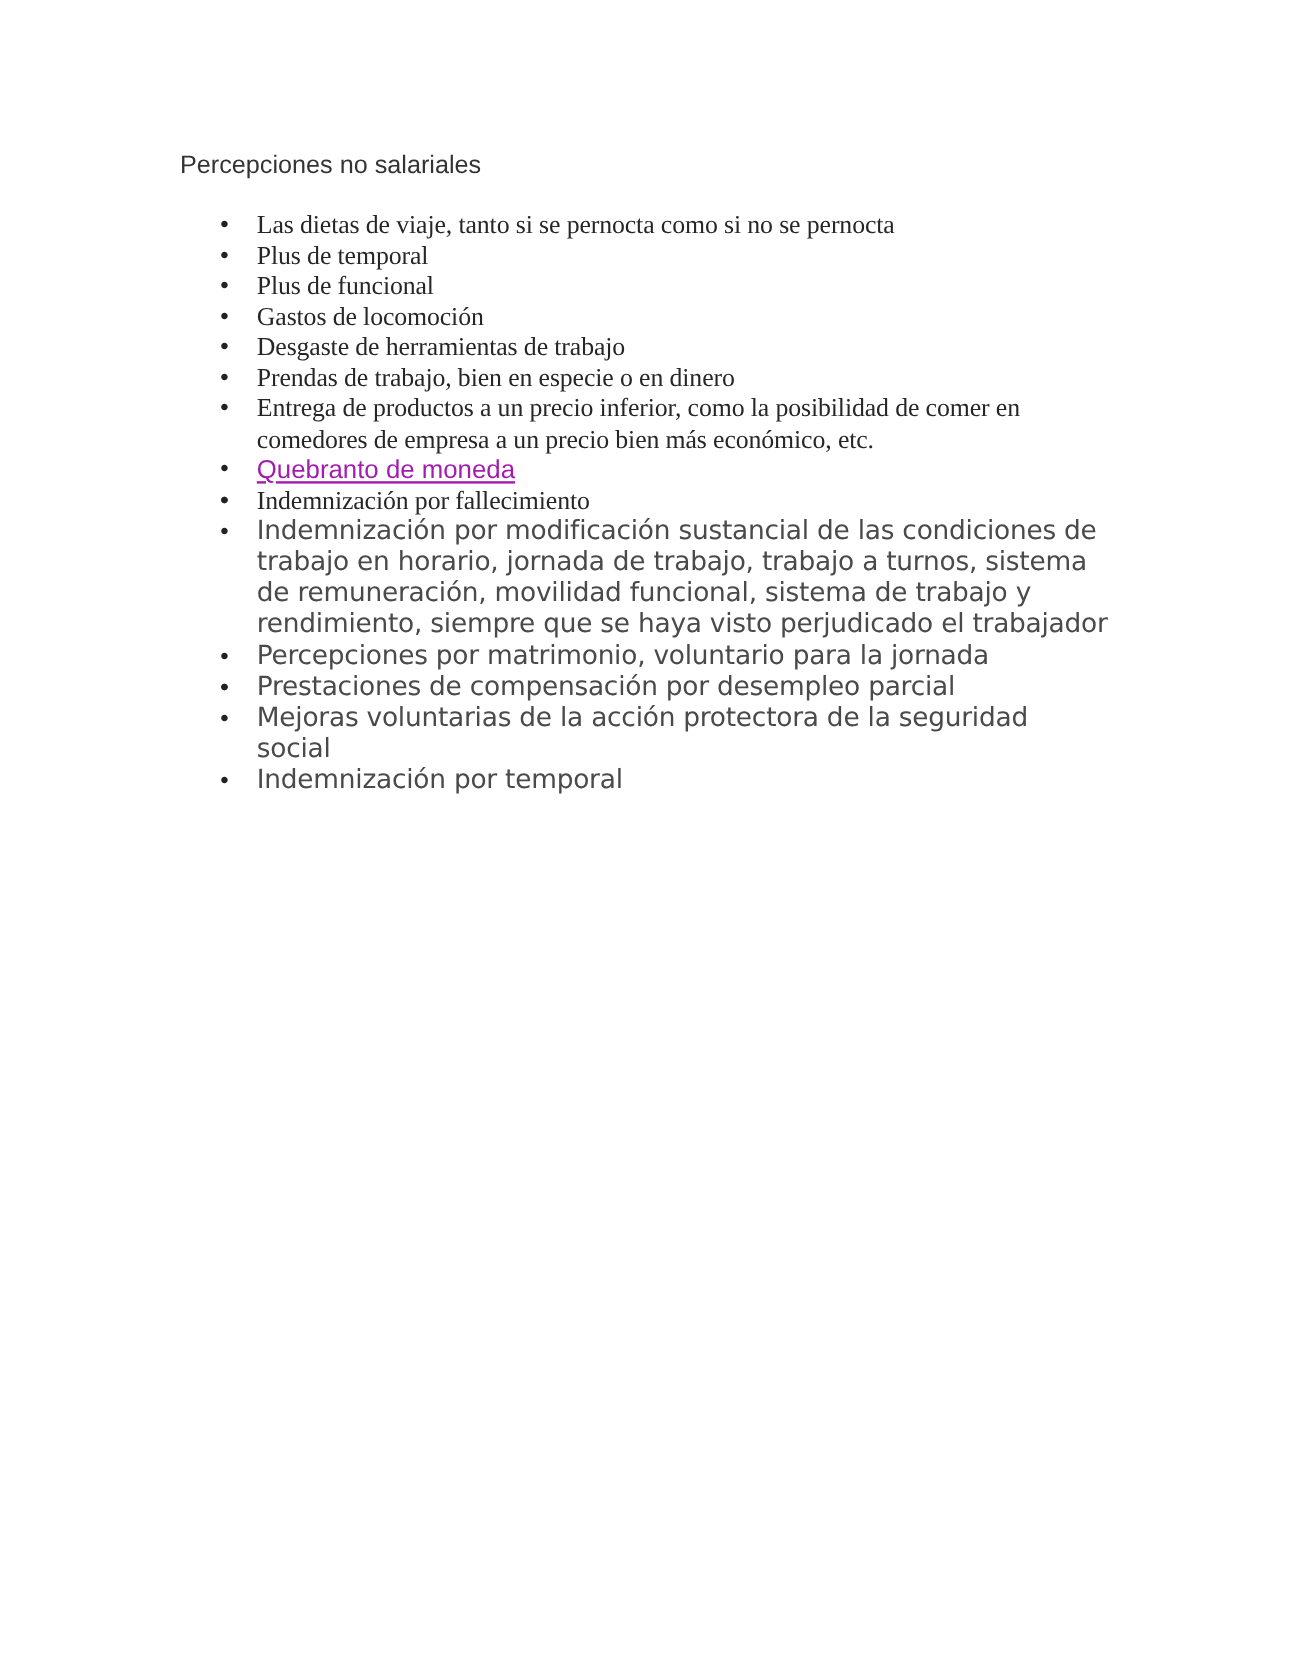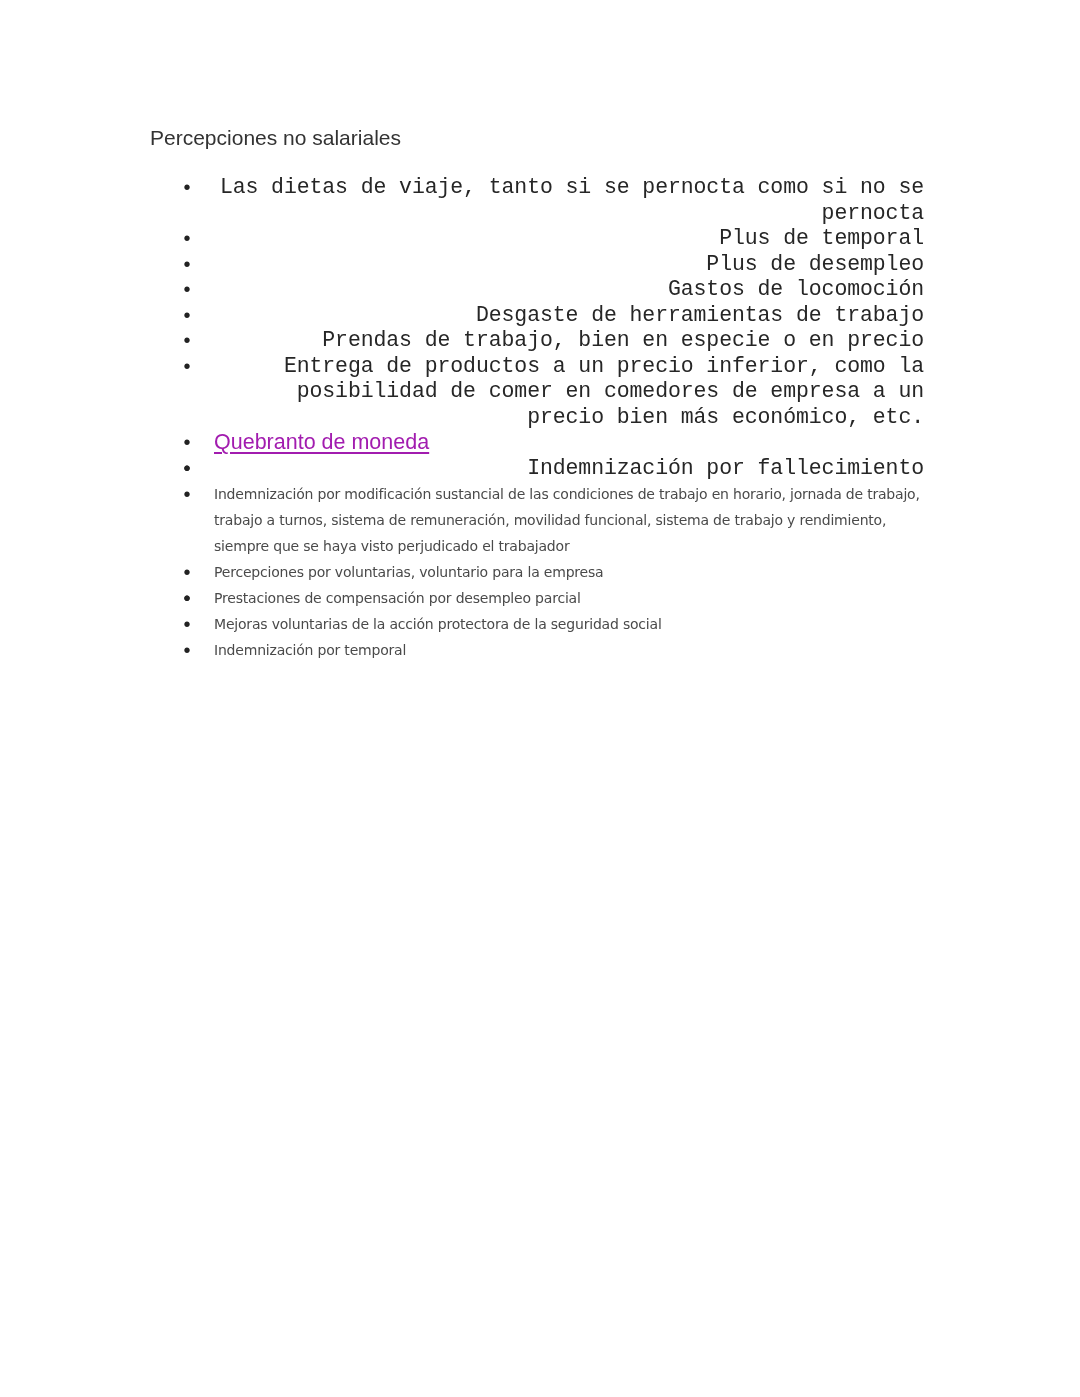--- a/index.html
+++ b/index.html
@@ -55,36 +55,35 @@
       width: 14px;
       text-align: center;
       color: #222222;
       font-family: "Liberation Sans", sans-serif;
       font-size: 20px;
     }
     .item-text {
       display: block;
     }
     .style-a .item-text {
-      font-family: Liberation Mono, monospace;
+      font-family: Liberation Serif, serif;
       color: #262626;
       letter-spacing: -0.1px;
-      text-align: right;
     }
     .style-link .item-text {
       font-family: "Liberation Sans", sans-serif;
       color: #a21caf;
       text-decoration: underline;
       text-underline-offset: 3px;
       cursor: pointer;
     }
     .style-b .item-text {
       font-family: "DejaVu Sans", sans-serif;
       color: #4a4a4a;
-      font-size: 14px;
+      font-size: 22px;
       letter-spacing: -0.2px;
       line-height: 26px;
     }
     .style-b {
       line-height: 26px;
     }
   </style>
 </head>
 <body>
 
@@ -95,33 +94,33 @@
     <li class="item style-a">
       <span class="bullet">•</span>
       <span class="item-text">Las dietas de viaje, tanto si se pernocta como si no se pernocta</span>
     </li>
     <li class="item style-a">
       <span class="bullet">•</span>
       <span class="item-text">Plus de temporal</span>
     </li>
     <li class="item style-a">
       <span class="bullet">•</span>
-      <span class="item-text">Plus de desempleo</span>
+      <span class="item-text">Plus de funcional</span>
     </li>
     <li class="item style-a">
       <span class="bullet">•</span>
       <span class="item-text">Gastos de locomoción</span>
     </li>
     <li class="item style-a">
       <span class="bullet">•</span>
       <span class="item-text">Desgaste de herramientas de trabajo</span>
     </li>
     <li class="item style-a">
       <span class="bullet">•</span>
-      <span class="item-text">Prendas de trabajo, bien en especie o en precio</span>
+      <span class="item-text">Prendas de trabajo, bien en especie o en dinero</span>
     </li>
     <li class="item style-a">
       <span class="bullet">•</span>
       <span class="item-text">Entrega de productos a un precio inferior, como la posibilidad de comer en comedores de empresa a un precio bien más económico, etc.</span>
     </li>
     <li class="item style-link">
       <span class="bullet">•</span>
       <a class="item-text">Quebranto de moneda</a>
     </li>
     <li class="item style-a">
@@ -130,21 +129,21 @@
     <li class="item style-a">
       <span class="bullet">•</span>
       <span class="item-text">Indemnización por fallecimiento</span>
     </li>
     <li class="item style-b">
       <span class="bullet">•</span>
       <span class="item-text">Indemnización por modificación sustancial de las condiciones de trabajo en horario, jornada de trabajo, trabajo a turnos, sistema de remuneración, movilidad funcional, sistema de trabajo y rendimiento, siempre que se haya visto perjudicado el trabajador</span>
     </li>
     <li class="item style-b">
       <span class="bullet">•</span>
-      <span class="item-text">Percepciones por voluntarias, voluntario para la empresa</span>
+      <span class="item-text">Percepciones por matrimonio, voluntario para la jornada</span>
     </li>
     <li class="item style-b">
       <span class="bullet">•</span>
     </li>
     <li class="item style-b">
       <span class="bullet">•</span>
       <span class="item-text">Prestaciones de compensación por desempleo parcial</span>
     </li>
     <li class="item style-b">
       <span class="bullet">•</span>

